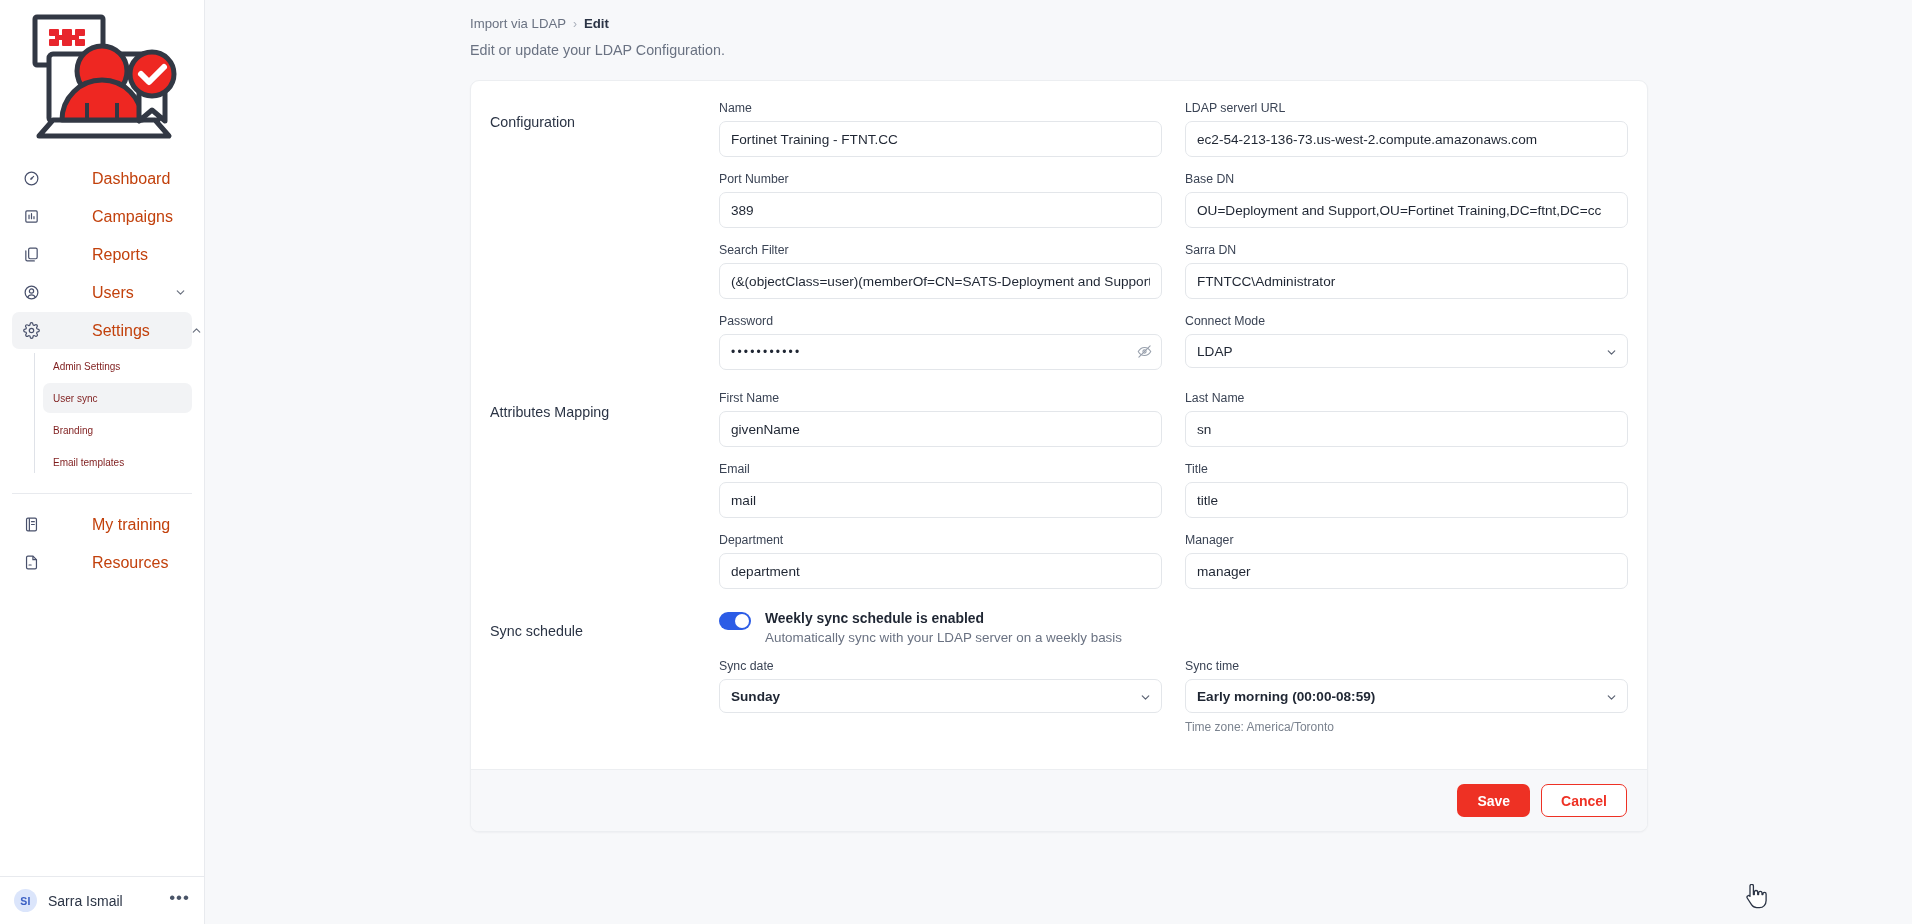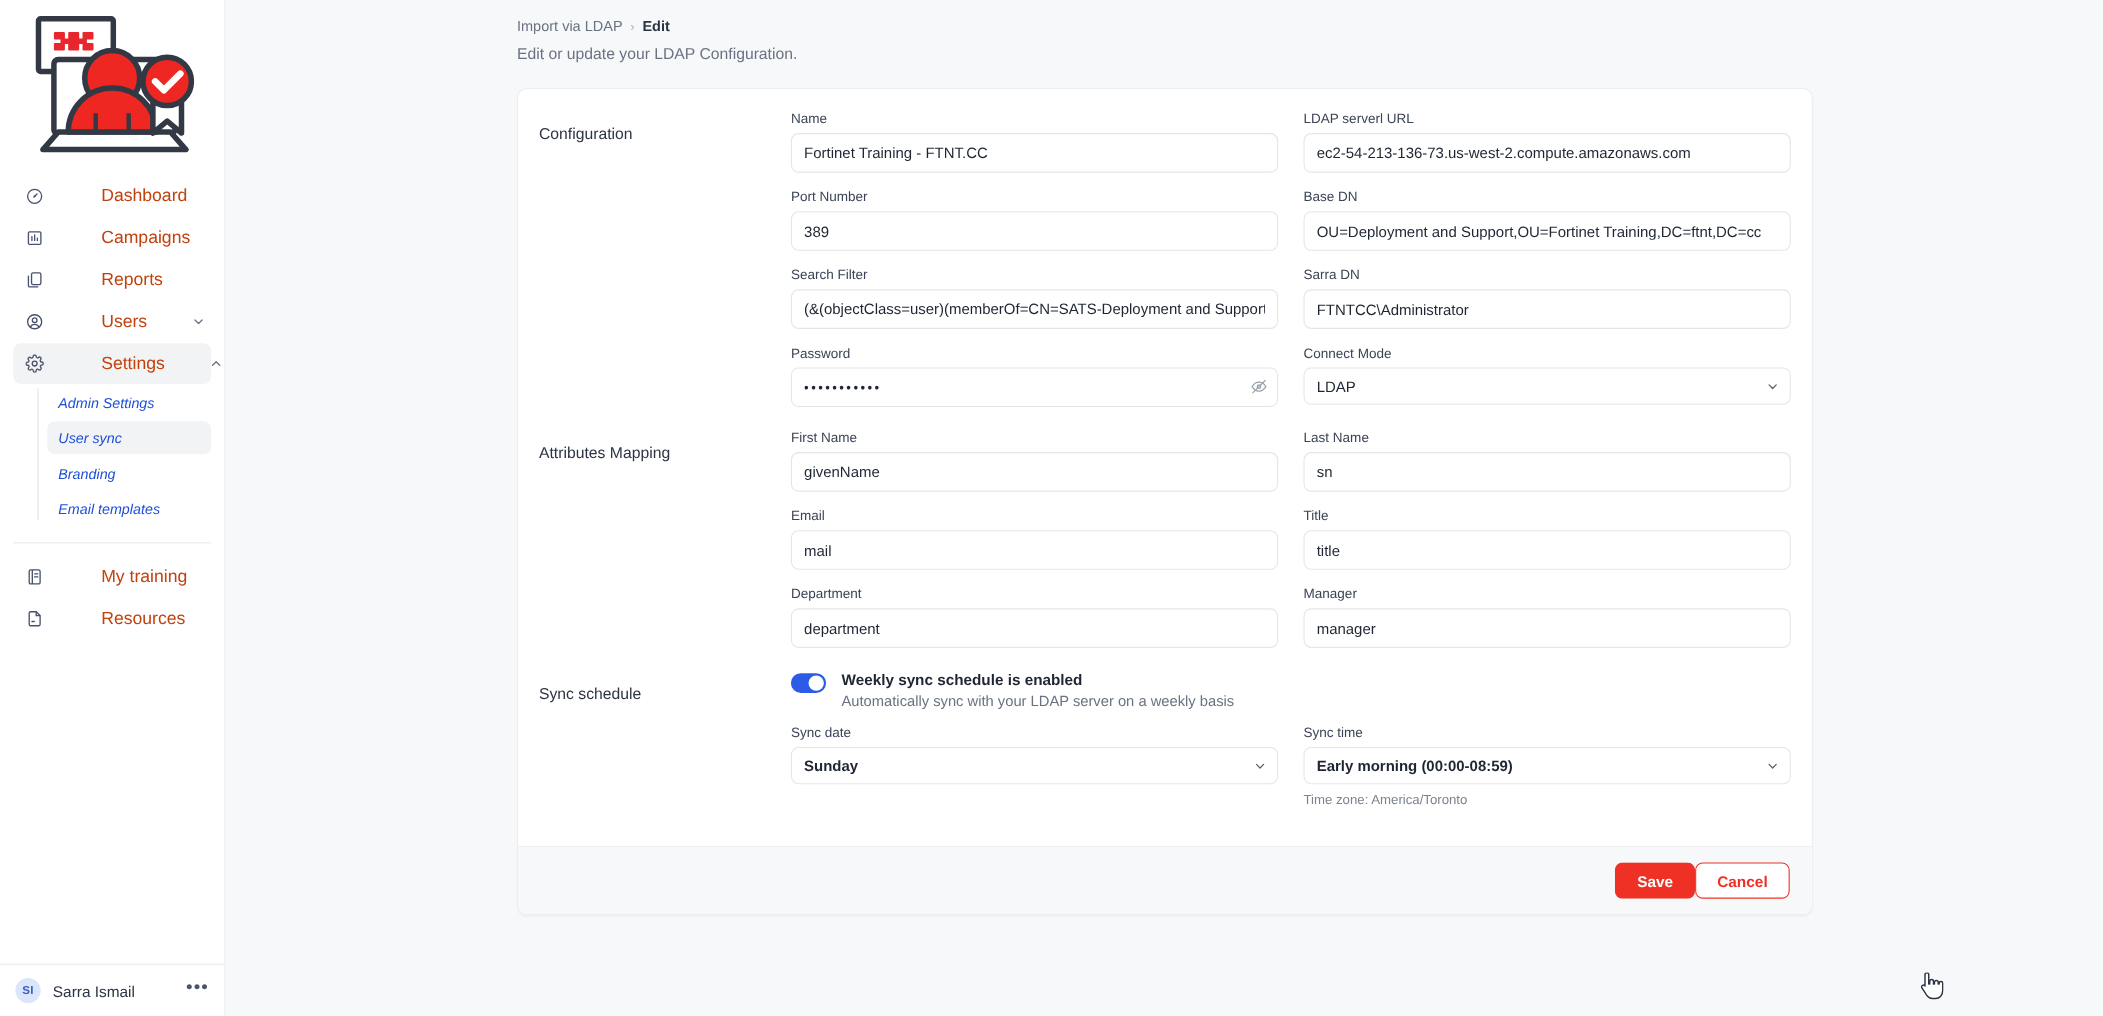--- a/index.html
+++ b/index.html
@@ -67,27 +67,26 @@
     content: "";
     position: absolute;
     left: 22px; top: 2px; bottom: 4px;
     width: 1px; background: #dfe2e8;
   }
   .subnav-inner { padding-left: 9px; }
   .sub-item {
     display: flex; align-items: center;
     height: 30px;
     padding: 0 10px;
-    font-size: 13px;
-    color: #1d4ed8;
+    font-size: 10px;
+    color: #7f1d1d;
     border-radius: 7px;
     cursor: pointer;
     margin-bottom: 2px;
     white-space: nowrap;
-    font-style: italic;
   }
   .sub-item.active { background: #f2f3f5; }
 
   .nav-divider {
     height: 1px; background: #e8eaee;
     margin: 16px 0 12px 0;
   }
 
   .sidebar-spacer { flex: 1 1 auto; }
 
@@ -231,20 +230,21 @@
   .toggle-sub { font-size: 13.4px; color: #6a7282; margin-top: 4px; }
 
   .tz-note { font-size: 12px; color: #7b8architect; color: #7b838f; margin-top: 7px; }
 
   .card-footer {
     background: #f7f8fa;
     border-top: 1px solid #eceef1;
     height: 62px;
     display: flex; align-items: center; justify-content: flex-end;
     padding-right: 20px;
+    gap: 11px;
   }
   .btn {
     height: 33px;
     border-radius: 7px;
     font-size: 14px;
     font-weight: bold;
     cursor: pointer;
     font-family: "Liberation Sans", sans-serif;
     padding: 0 19px;
     border: 1px solid transparent;

